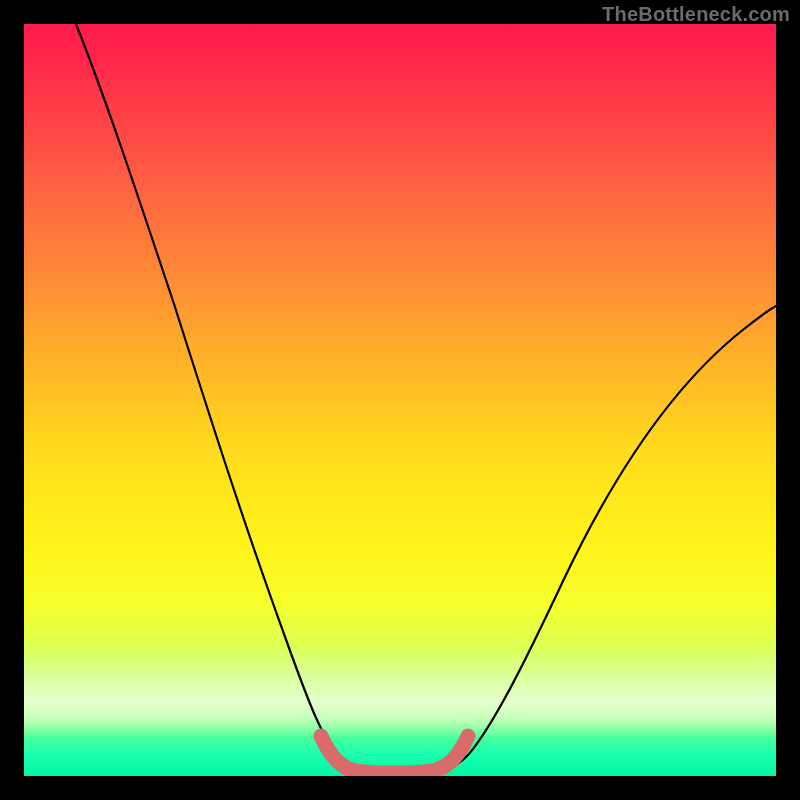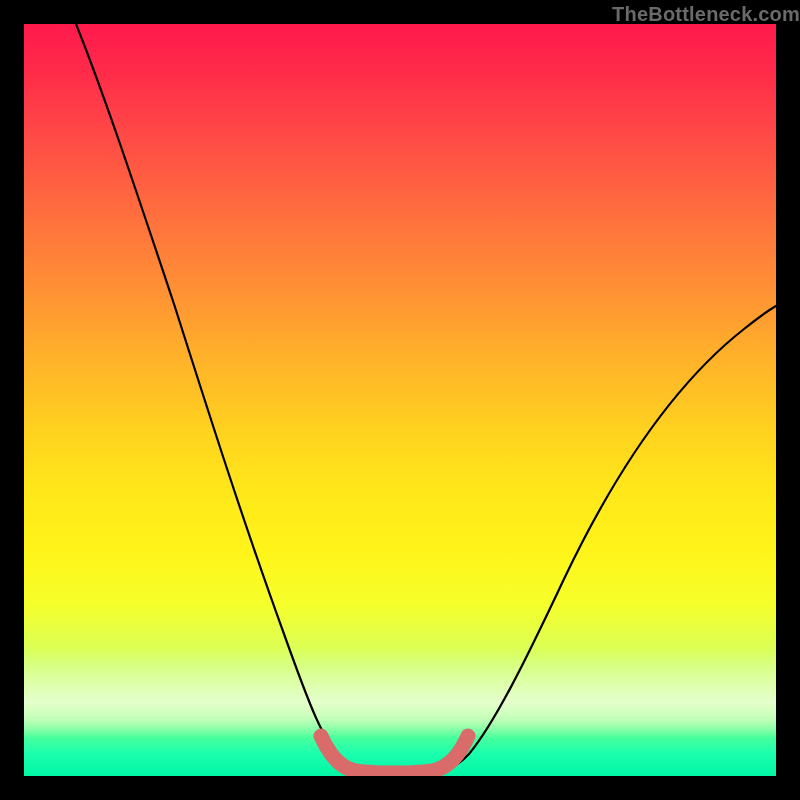--- a/index.html
+++ b/index.html
@@ -43,21 +43,21 @@
       rgba(255,255,210,0) 0%,
       rgba(255,255,220,0.55) 40%,
       rgba(255,255,230,0.75) 60%,
       rgba(255,255,220,0.55) 80%,
       rgba(255,255,210,0) 100%);
     pointer-events: none;
   }
   .watermark {
     position: absolute;
     top: 3px;
-    right: 0;
+    right: 10px;
     font-family: Arial, Helvetica, sans-serif;
     font-size: 20px;
     font-weight: 600;
     color: #6a6a6a;
     letter-spacing: 0.2px;
     user-select: none;
   }
   svg.curve {
     position: absolute;
     left: 0; top: 0;

